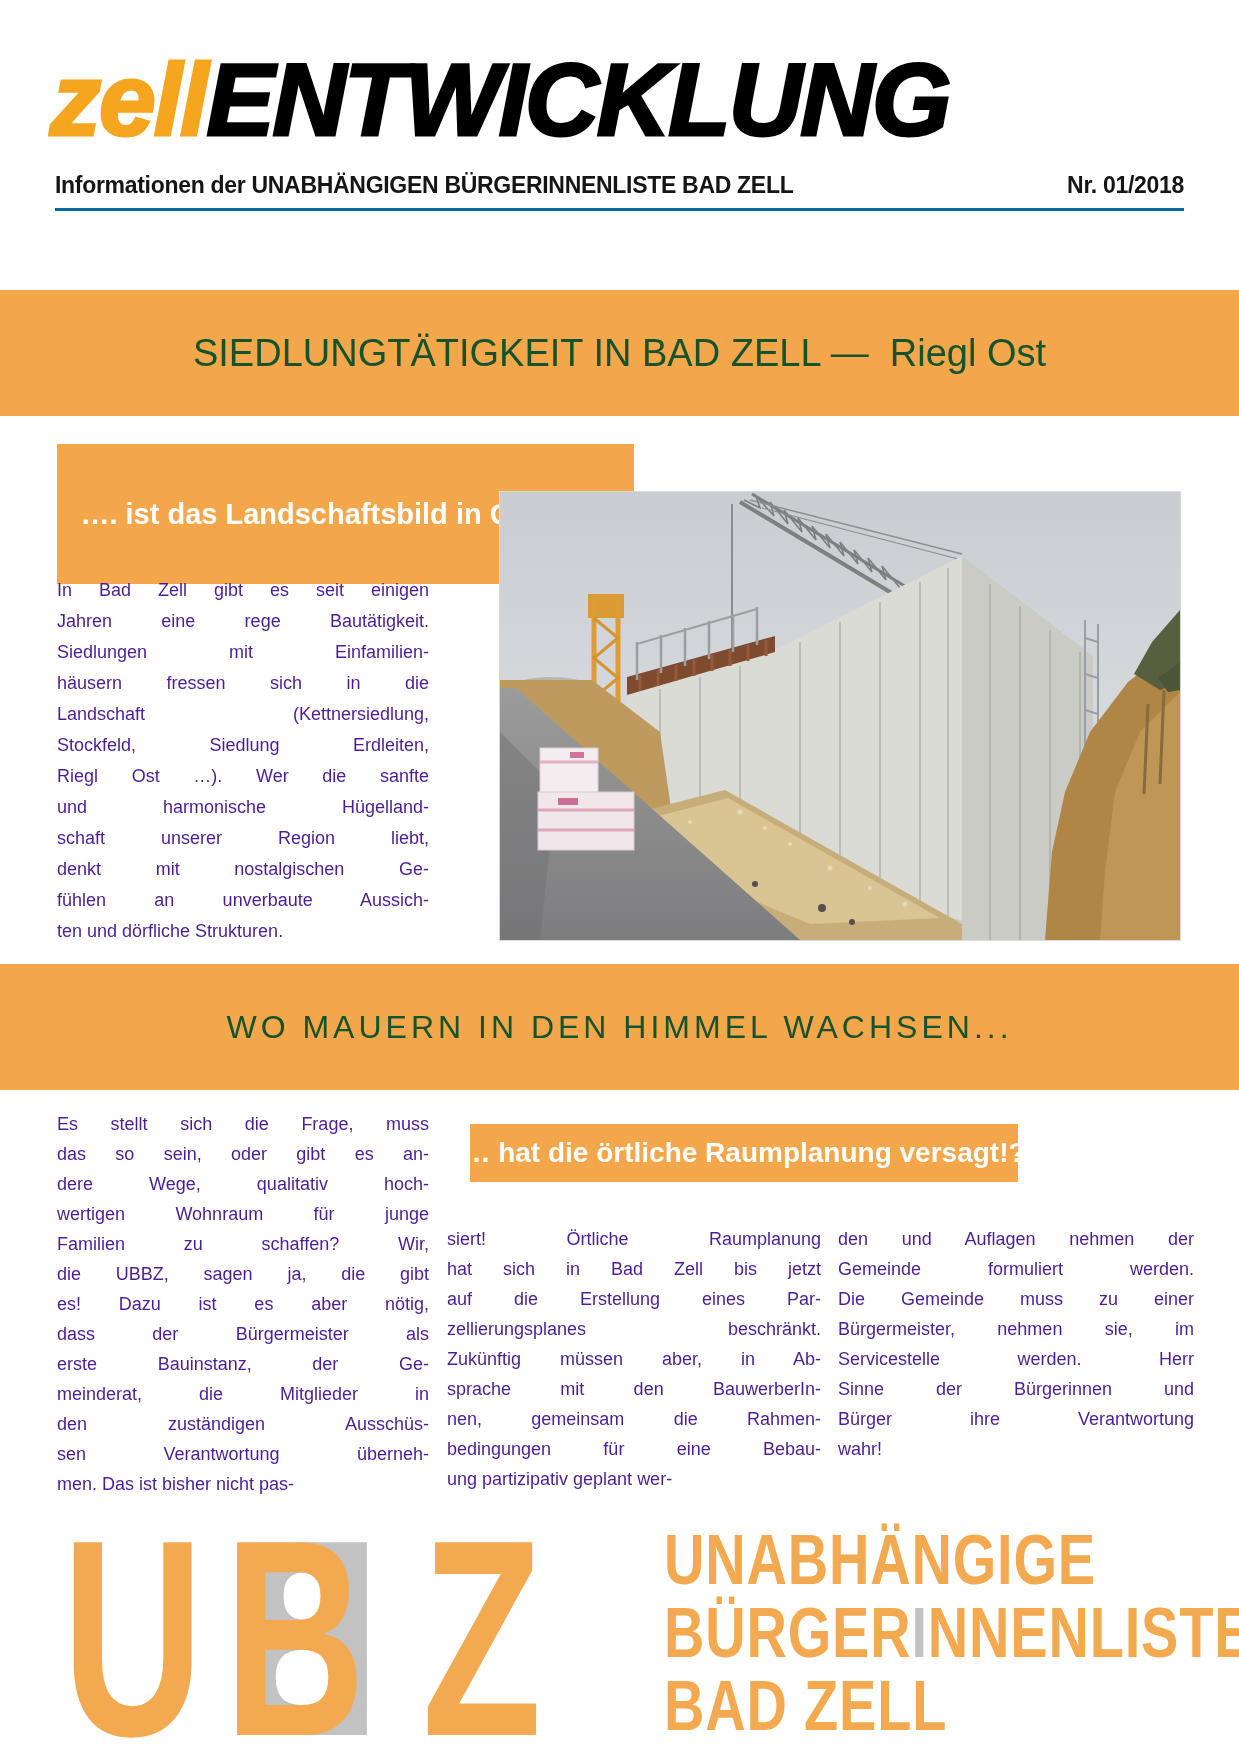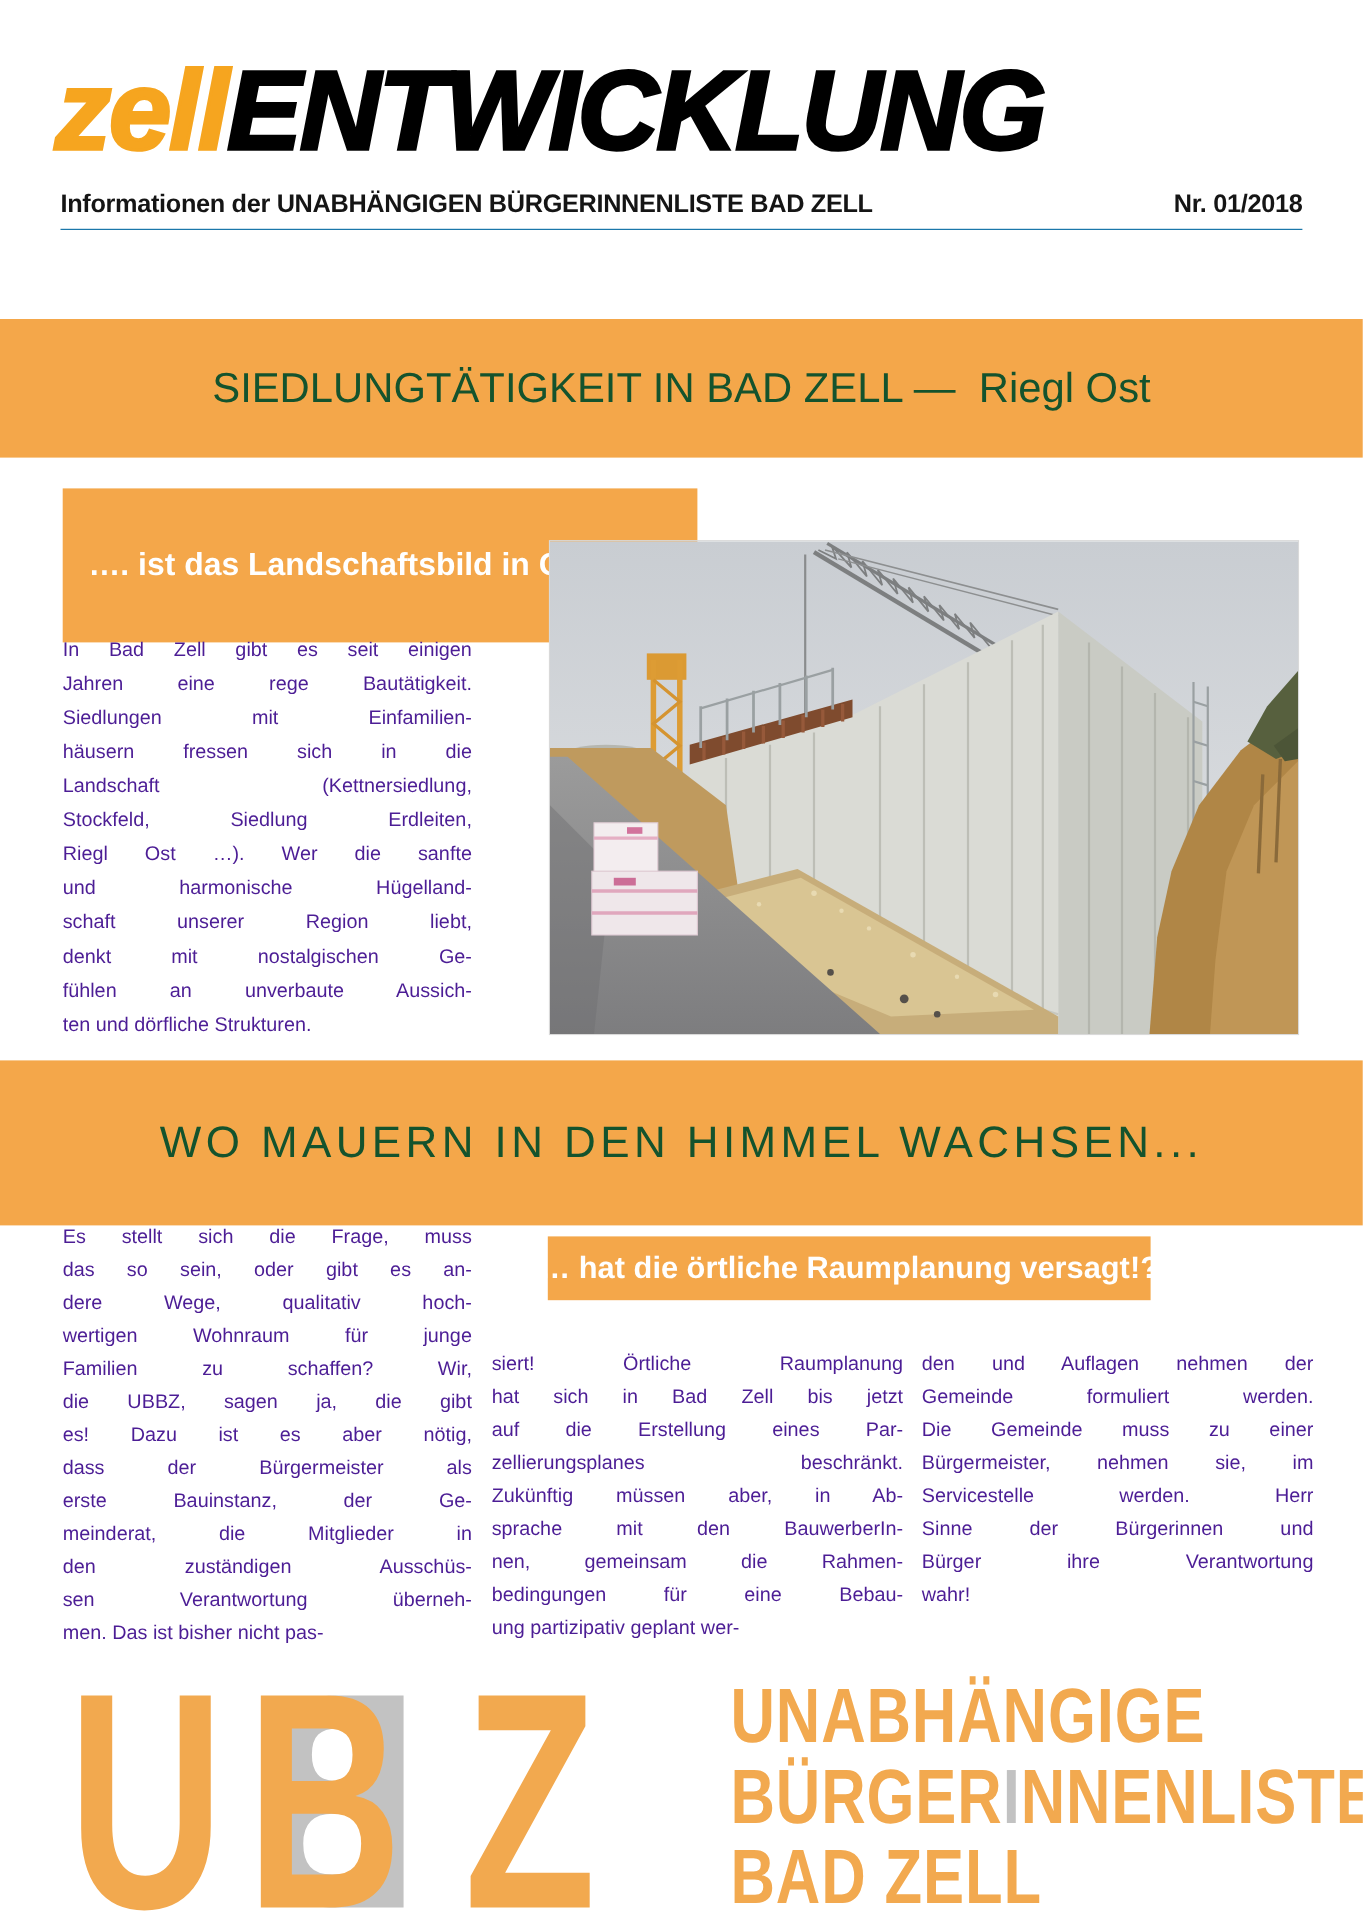--- a/index.html
+++ b/index.html
@@ -13,32 +13,32 @@
   html,body{background:#fff;}
   body{font-family:"Liberation Sans", sans-serif;color:var(--ink);}
   .page{position:relative;width:1239px;height:1754px;background:#fff;overflow:hidden;margin:12px auto;}
 
   
   .mast-logo{position:absolute;left:50px;top:30px;font-size:102px;font-weight:700;font-style:italic;
     letter-spacing:-2px;white-space:nowrap;-webkit-text-stroke:3px currentColor;color:#000;}
   .mast-logo .zell{color:var(--zell-orange);-webkit-text-stroke:3px var(--zell-orange);}
   .mast-sub{position:absolute;left:55px;right:55px;top:160px;display:flex;justify-content:space-between;
     align-items:flex-end;font-size:23px;font-weight:700;letter-spacing:-0.3px;
-    border-bottom:1px solid #0369a1;padding-bottom:9px;}
+    border-bottom:3px solid #0369a1;padding-bottom:9px;}
 
   
   .bar{position:absolute;left:0;width:100%;background:var(--orange);color:#14532d;font-weight:400;
     display:flex;align-items:center;justify-content:center;white-space:pre;}
   .bar1{top:278px;height:126px;font-size:38px;}
-  .bar2{top:952px;height:150px;font-size:40px;letter-spacing:4px;}
+  .bar2{top:952px;height:126px;font-size:32px;letter-spacing:4px;}
 
   .callout{position:absolute;background:var(--orange);color:#fff;font-weight:700;
     display:flex;align-items:center;justify-content:center;white-space:pre;}
   .callout1{left:57px;top:432px;width:577px;height:140px;font-size:29px;}
-  .callout2{left:498px;top:1112px;width:548px;height:58px;font-size:28px;}
+  .callout2{left:470px;top:1112px;width:548px;height:58px;font-size:28px;}
 
   
   .col{position:absolute;font-size:18px;color:#4c1d95;}
   .col .line{white-space:nowrap;text-align:justify;text-align-last:justify;}
   .col .line.last{text-align-last:left;}
   .col-a1{left:57px;top:563px;width:372px;line-height:31px;}
   .col-a2{left:57px;top:1097px;width:372px;line-height:30px;}
   .col-b2{left:447px;top:1212px;width:374px;line-height:30px;}
   .col-c2{left:838px;top:1212px;width:356px;line-height:30px;}
 

